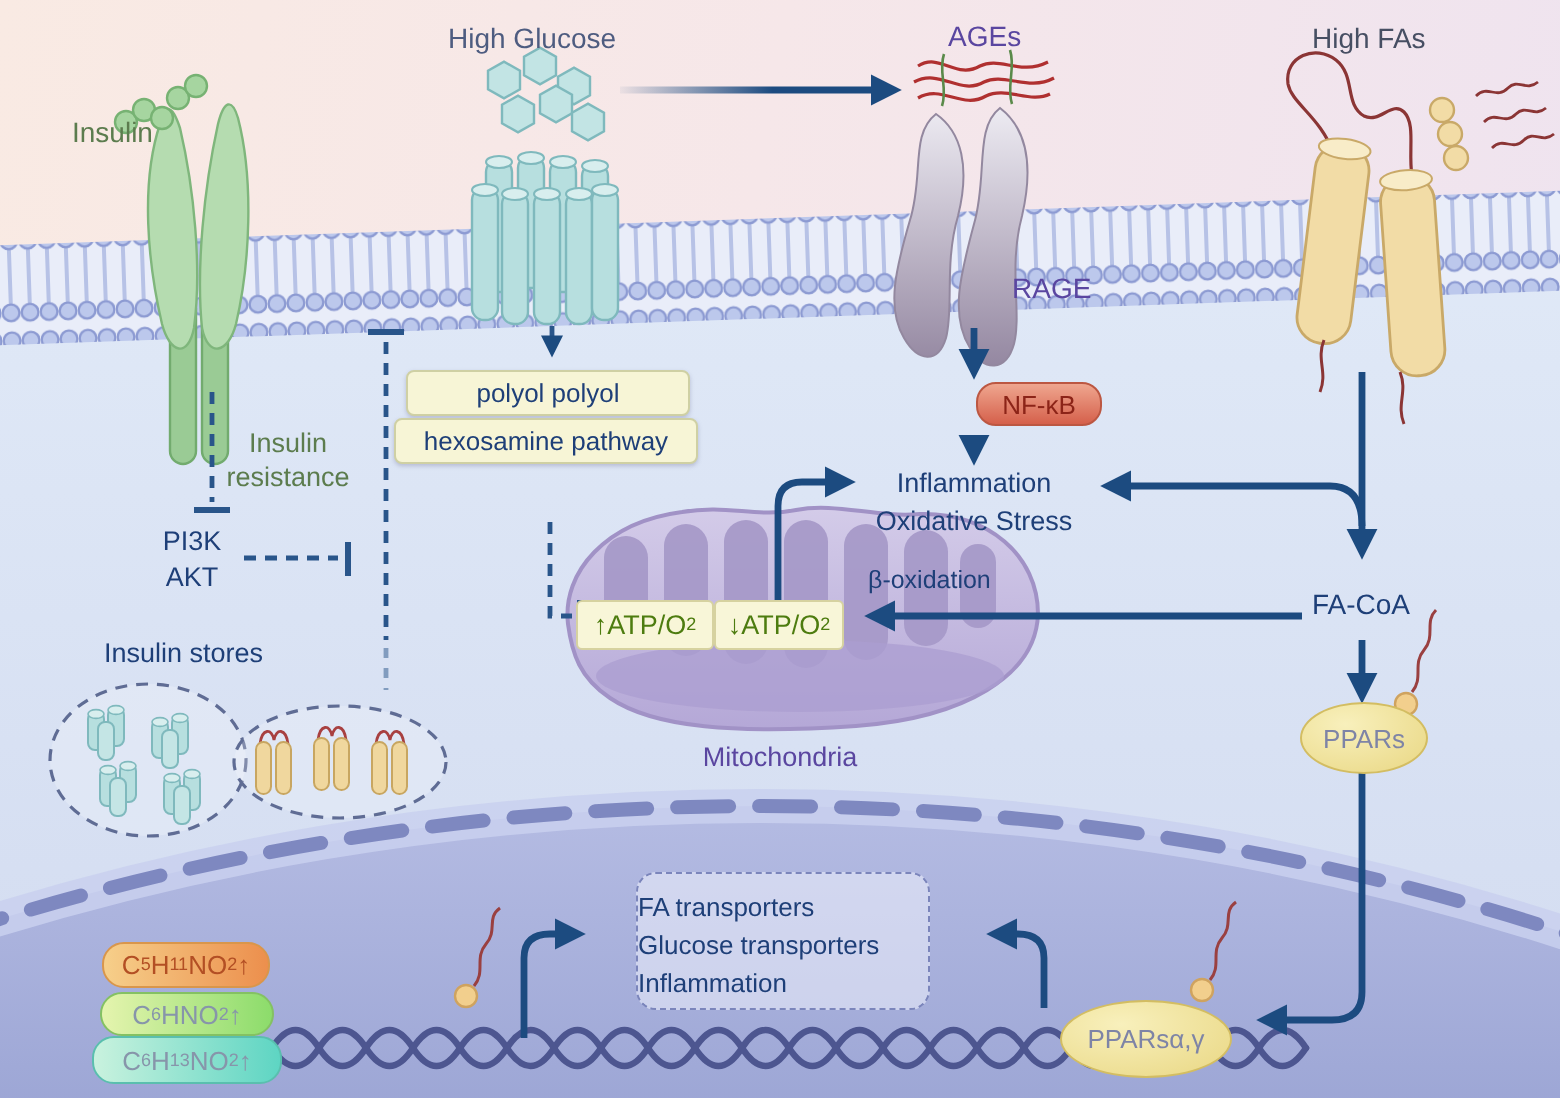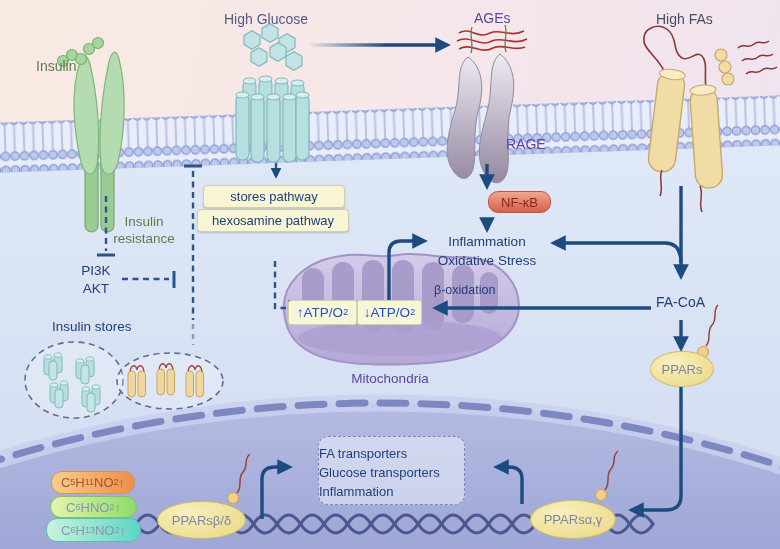--- a/index.html
+++ b/index.html
@@ -15,21 +15,21 @@
   .slate{color:#4e5c80;}
   .darkslate{color:#474f63;}
   .ctr{transform:translateX(-50%);text-align:center;}
   .pathbox{
     position:absolute;z-index:5;background:#f7f5d6;border:1px solid #cfd0a4;border-radius:4px;
     color:#1e3f78;font-size:13px;display:flex;align-items:center;justify-content:center;
     box-shadow:0 1px 2px rgba(110,110,150,.35);white-space:nowrap;
   }
   .atpbox{
     position:absolute;z-index:6;background:#f8f6d8;border:1px solid #d6d2a0;border-radius:3px;
-    color:#1d4ed8;font-size:13.5px;display:flex;align-items:center;justify-content:center;white-space:nowrap;
+    color:#4d7c0f;font-size:13.5px;display:flex;align-items:center;justify-content:center;white-space:nowrap;
   }
   .atpbox sub,.pill sub{font-size:9px;line-height:1;}
   .nfkb{
     position:absolute;z-index:5;background:linear-gradient(180deg,#efa68f,#d5604b);
     border:1px solid #bc5742;border-radius:10px;color:#8c2418;font-size:13px;
     display:flex;align-items:center;justify-content:center;margin-left:33px;
   }
   .yellip{
     position:absolute;z-index:5;border-radius:50%;
     background:radial-gradient(ellipse at 35% 30%,#f8f0bc,#e9d783);
@@ -270,21 +270,21 @@
 <div class="lbl green ctr" style="left:144px;top:181px;line-height:17px">
   <span>Insulin</span><br>
   <span>resistance</span>
 </div>
 
 <div class="lbl ctr" style="left:96px;top:262px;line-height:18px">
   <span>PI3K</span><br>
   <span>AKT</span>
 </div>
 
-<div class="pathbox" style="left:203px;top:185px;width:140px;height:21px">stores pathway</div>
+<div class="pathbox" style="left:203px;top:185px;width:140px;height:21px">polyol polyol</div>
 <div class="pathbox" style="left:197px;top:209px;width:150px;height:21px">hexosamine pathway</div>
 
 <div class="nfkb" style="left:455px;top:191px;width:61px;height:20px">NF-κB</div>
 
 <div class="lbl ctr" style="left:487px;top:232px;line-height:19px">
   <span>Inflammation</span><br>
   <span>Oxidative Stress</span>
 </div>
 
 <div class="lbl" style="left:434px;top:283px;font-size:12.5px">β-oxidation</div>
@@ -303,21 +303,20 @@
 <div class="lbl" style="left:656px;top:294px;font-size:14px">FA-CoA</div>
 
 <div class="yellip" style="left:650px;top:351px;width:62px;height:34px">PPARs</div>
 
 <div class="dashedbox" style="left:318px;top:436px;width:147px;height:69px">
   <div>FA transporters</div>
   <div>Glucose transporters</div>
   <div>Inflammation</div>
 </div>
 
-<div class="yellip" style="left:157px;top:501px;width:87px;height:36px">PPARsβ/δ</div>
 <div class="yellip" style="left:530px;top:500px;width:84px;height:37px">PPARsα,γ</div>
 
 <div class="pill pill1" style="left:51px;top:471px;width:82px;height:21px">
   <span>C</span>
       <sub>5</sub>
       <span>H</span>
       <sub>11</sub>
       <span>NO</span>
       <sub>2</sub>
       <span>↑</span>

